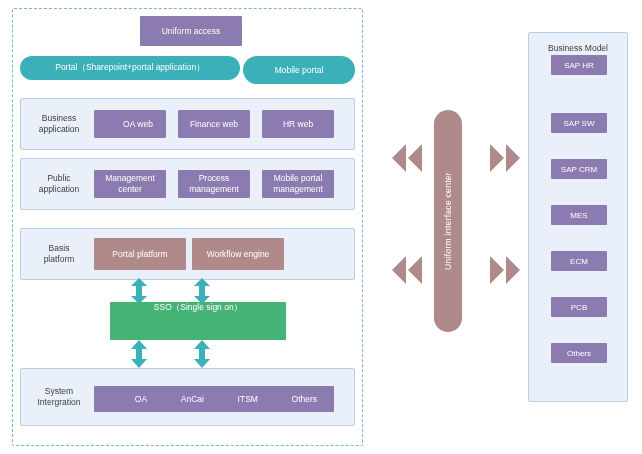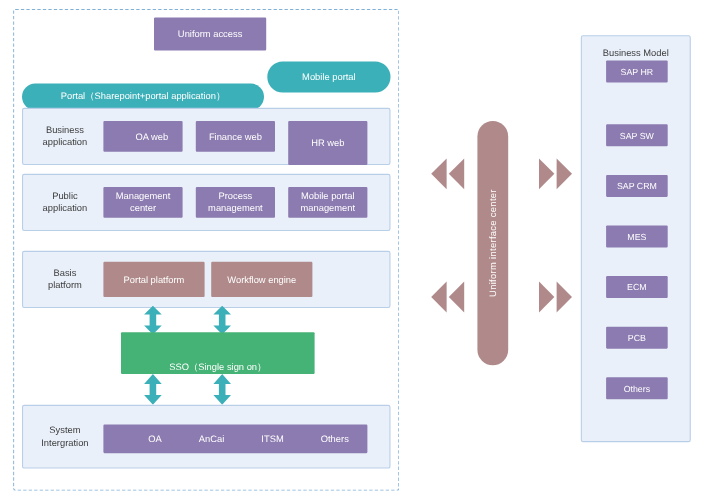--- a/index.html
+++ b/index.html
@@ -82,21 +82,21 @@
     text-align: center;
     font-size: 8.5px;
     border-radius: 14px;
   }
 
   
   #sso-box {
     background: #45b276;
     color: #ffffff;
     display: flex;
-    align-items: flex-end;
+    align-items: flex-start;
     justify-content: center;
     text-align: center;
     font-size: 8.5px;
     border-radius: 1px;
   }
 
   
   .v-arrow { position: absolute; }
   .v-arrow svg { display: block; }
 
@@ -151,40 +151,40 @@
 </style>
 </head>
 <body>
 
 <div class="abs" id="left-dashed-frame"></div>
 
 <div class="abs purple-box" id="uniform-access-box" style="left:140px; top:16px; width:102px; height:30px;">
   <span>Uniform access</span>
 </div>
 
-<div class="abs teal-pill" id="portal-main-pill" style="left:20px; top:56px; width:220px; height:24px;margin-top:20px;">
+<div class="abs teal-pill" id="portal-main-pill" style="left:20px; top:56px; width:220px; height:24px;">
   <span>Portal（Sharepoint+portal application）</span>
 </div>
 <div class="abs teal-pill" id="portal-mobile-pill" style="left:243px; top:56px; width:112px; height:28px;">
   <span>Mobile portal</span>
 </div>
 
 <div class="abs layer-panel" id="business-application-panel" style="left:20px; top:98px; width:335px; height:52px;">
   <div class="layer-label">
     <div>Business</div>
     <div>application</div>
   </div>
 </div>
 <div class="abs purple-box" style="left:94px; top:110px; width:72px; height:28px;padding-left:16px;">
   <span>OA web</span>
 </div>
 <div class="abs purple-box" style="left:178px; top:110px; width:72px; height:28px;">
   <span>Finance web</span>
 </div>
-<div class="abs purple-box" style="left:262px; top:110px; width:72px; height:40px;">
+<div class="abs purple-box" style="left:262px; top:110px; width:72px; height:28px;">
   <span>HR web</span>
 </div>
 
 <div class="abs layer-panel" id="public-application-panel" style="left:20px; top:158px; width:335px; height:52px;">
   <div class="layer-label">
     <div>Public</div>
     <div>application</div>
   </div>
 </div>
 <div class="abs purple-box" style="left:94px; top:170px; width:72px; height:28px; flex-direction:column;">

